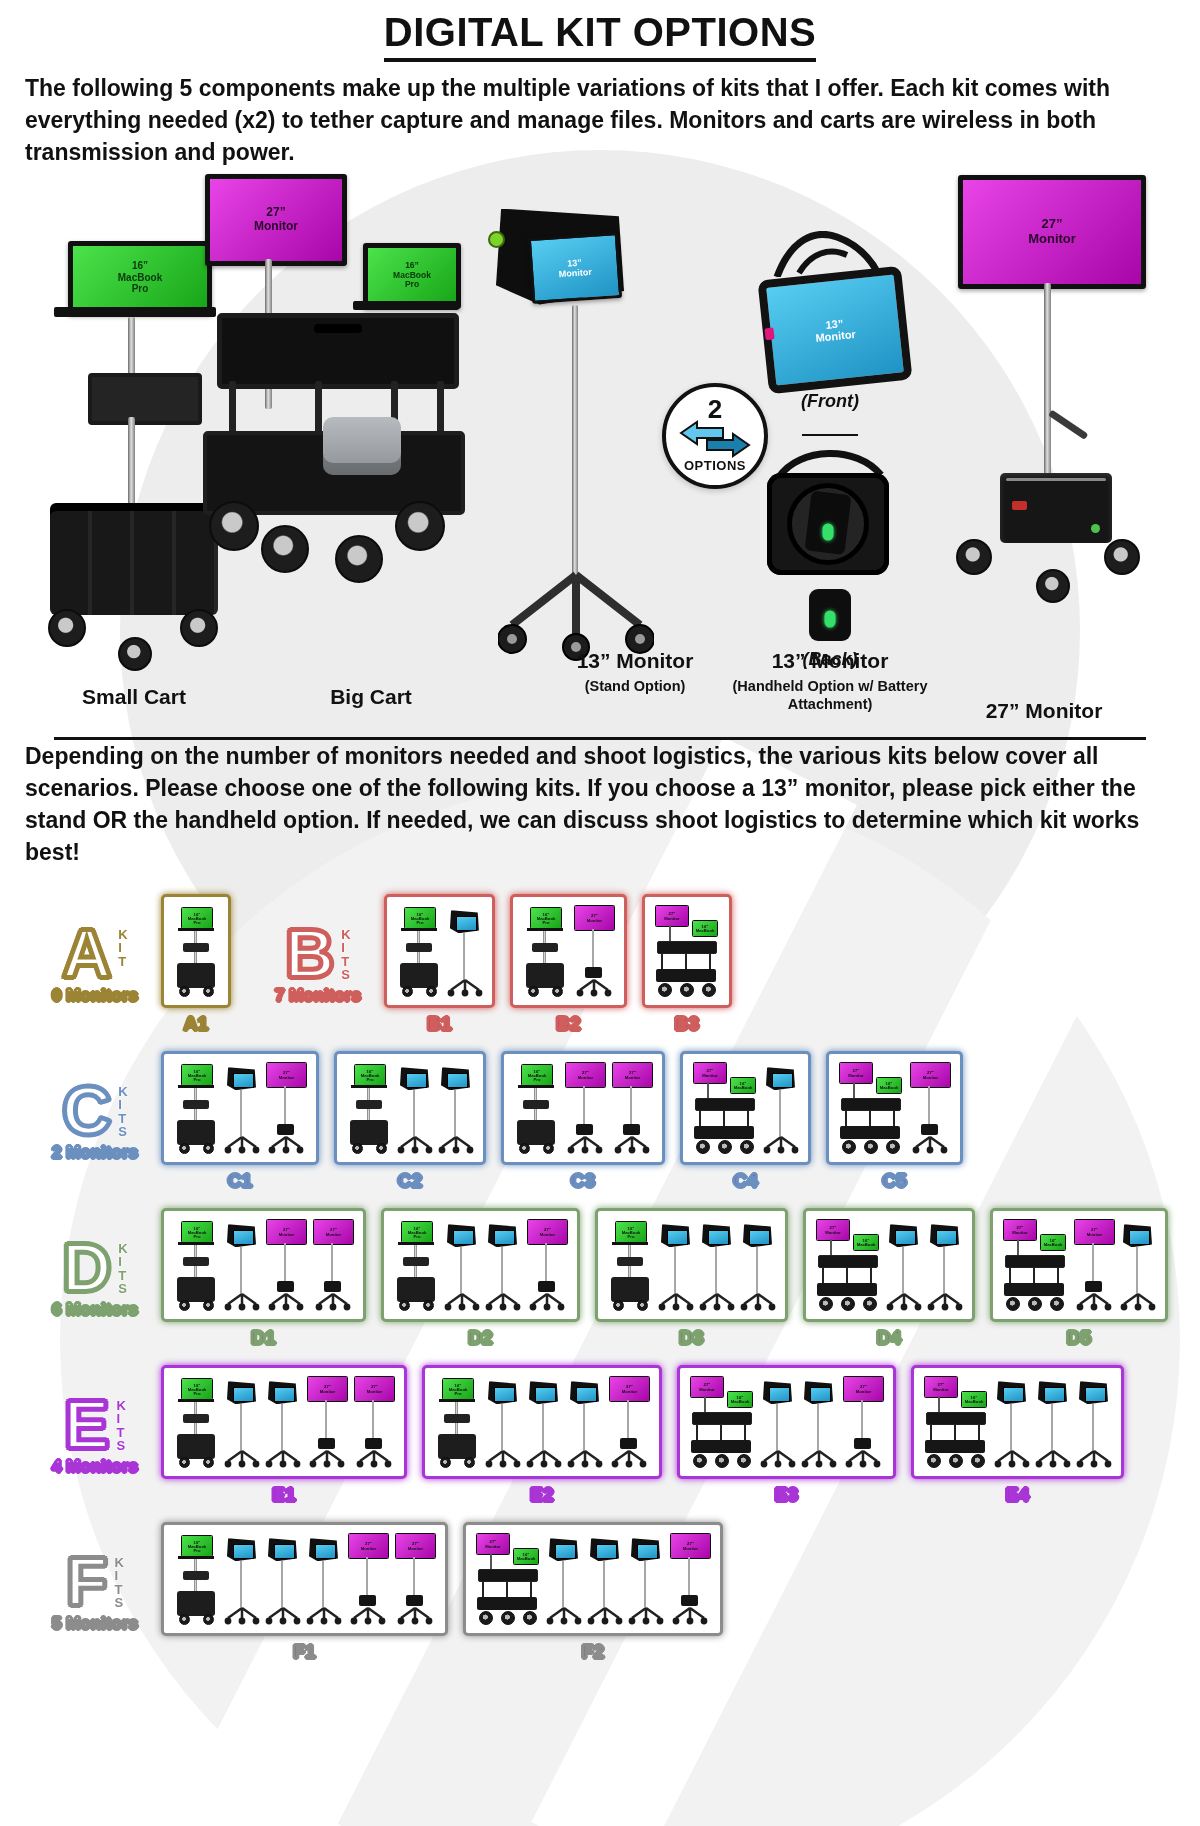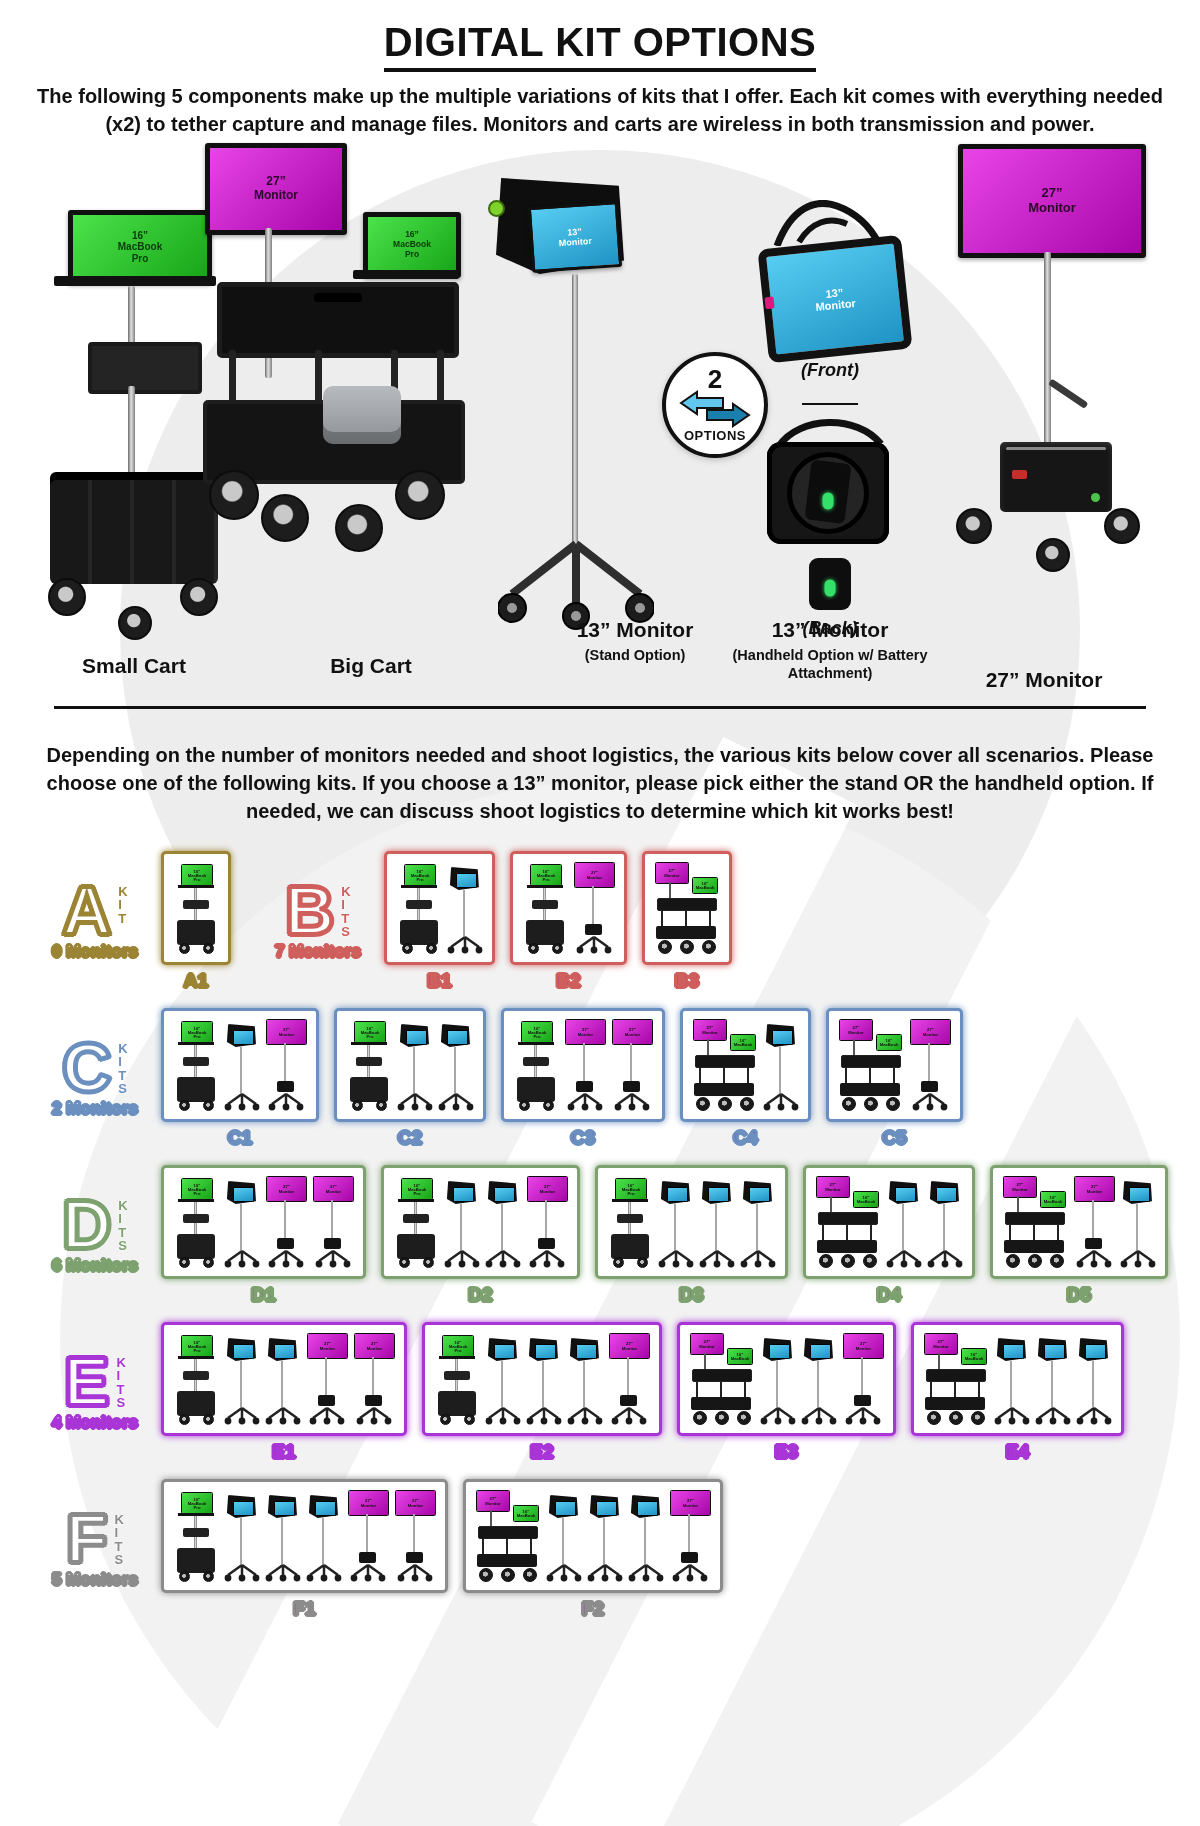--- a/index.html
+++ b/index.html
@@ -7,25 +7,25 @@
         background:#fff;font-family:"Liberation Sans",sans-serif;color:#111;}
   
   .wm{position:absolute;z-index:0;}
   .wm-c1{left:120px;top:150px;width:960px;height:960px;border-radius:50%;background:#ededed;}
   .wm-c2{left:60px;top:780px;width:1120px;height:1120px;border-radius:50%;background:#f2f2f2;}
   .wm-s{background:#fff;}
   .ws1{left:420px;top:700px;width:150px;height:1300px;transform:rotate(27deg);}
   .ws2{left:820px;top:620px;width:120px;height:1300px;transform:rotate(27deg);}
   .content{position:relative;z-index:1;}
   
-  .title-wrap{text-align:center;padding-top:20px;}
+  .title-wrap{text-align:center;padding-top:10px;}
   h1{display:inline-block;margin:0;font-size:40px;letter-spacing:0.5px;font-weight:bold;
      border-bottom:4px solid #111;padding-bottom:3px;}
-  .intro,.kit-intro{width:1150px;margin:10px auto 0;text-align:center;font-weight:bold;
-     font-size:20px;line-height:1.4;}
+  .intro,.kit-intro{width:1150px;margin:10px auto 0;text-align:left;font-weight:bold;
+     font-size:23px;line-height:1.4;}
   
   .showcase{position:relative;width:1200px;height:562px;margin-top:2px;}
   .comp{position:absolute;}
   .screen{position:absolute;border:5px solid #101010;border-radius:3px;display:flex;flex-direction:column;
           align-items:center;justify-content:center;font-weight:bold;box-shadow:0 2px 4px rgba(0,0,0,.35);}
   .screen span{display:block;line-height:1.15;}
   .green{background:linear-gradient(135deg,#4ce34c,#17a517);color:#0a3a0a;}
   .magenta{background:linear-gradient(135deg,#e844e8,#a806a8);color:#2a072a;}
   .cyan{background:linear-gradient(160deg,#57cdf2,#1f93c4);color:#fff;}
   .pole{position:absolute;background:linear-gradient(90deg,#6a6a6a,#e0e0e0 45%,#808080);border-radius:2px;}
@@ -112,21 +112,21 @@
   .m27-w3{left:86px;top:398px;width:30px;height:30px;}
   
   .comp-label{position:absolute;transform:translateX(-50%);text-align:center;font-weight:bold;white-space:nowrap;}
   .cl-name{font-size:21px;}
   .cl-sub{font-size:14.5px;line-height:1.25;white-space:normal;}
   .lbl1{left:134px;top:514px;} .lbl2{left:371px;top:514px;}
   .lbl3n{left:635px;top:478px;} .lbl3s{left:635px;top:506px;width:160px;}
   .lbl4n{left:830px;top:478px;} .lbl4s{left:830px;top:506px;width:205px;}
   .lbl5{left:1044px;top:528px;}
   .big-divider{width:1092px;margin:4px auto 0;border-top:3px solid #111;}
-  .kit-intro{margin-top:32px;}
+  .kit-intro{margin-top:0;}
   
   #kit-rows{margin-top:22px;}
   .kit-line{display:flex;align-items:center;padding-left:52px;margin-top:16px;}
   .line-ab{margin-top:26px;}
   .row-group{display:flex;align-items:center;gap:15px;}
   .row-group + .row-group{margin-left:44px;}
   .row-head{display:flex;flex-direction:column;align-items:center;margin-right:8px;}
   .head-top{display:flex;align-items:flex-start;}
   .big-letter{font-size:68px;line-height:0.88;font-weight:bold;color:#fff;
      -webkit-text-stroke:4px var(--c);

